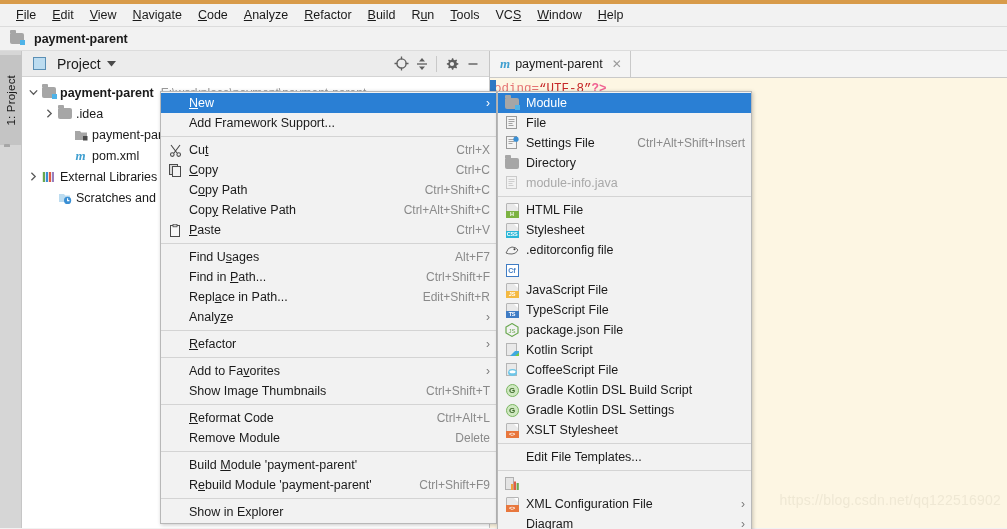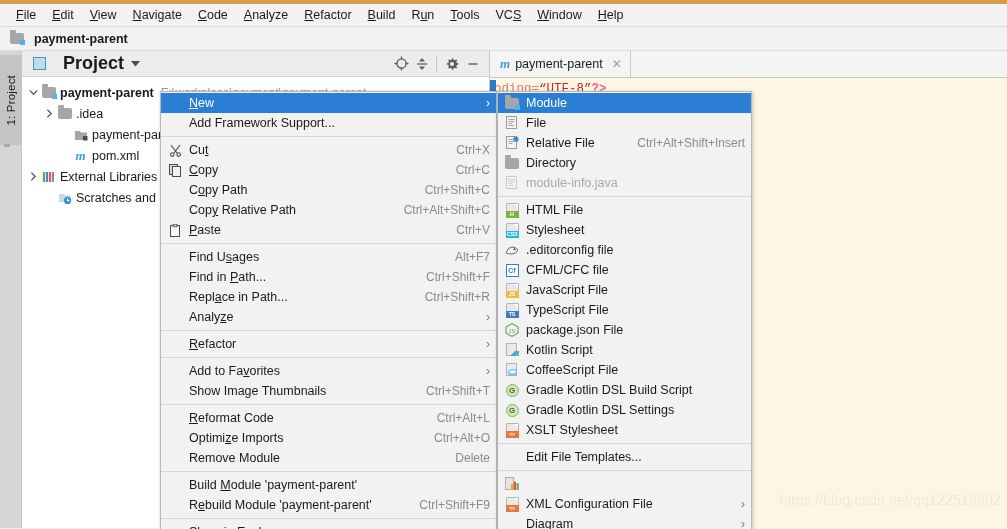--- a/index.html
+++ b/index.html
@@ -98,23 +98,22 @@
   }
   .panel-header {
     height: 26px;
     background: #ececec;
     border-bottom: 1px solid #d4d4d4;
     display: flex;
     align-items: center;
     padding: 0 6px;
   }
   .panel-header .ph-title {
-    font-size: 18px;
-    margin-left: 14px;
-    font-weight: bold;
+    font-size: 14px;
+    margin-left: 8px;
   }
   .panel-header .spacer { flex: 1; }
   .ph-icon {
     width: 20px; height: 20px;
     display: flex; align-items: center; justify-content: center;
     margin-left: 1px;
   }
   .ph-sep {
     width: 1px; height: 16px;
     background: #c9c9c9;
@@ -581,21 +580,21 @@
         <span class="mi-shortcut">Alt+F7</span>
       </div>
       <div class="mi">
         <span class="mi-icon"></span>
         <span class="mi-label">Find in <u>P</u>ath...</span>
         <span class="mi-shortcut">Ctrl+Shift+F</span>
       </div>
       <div class="mi">
         <span class="mi-icon"></span>
         <span class="mi-label">Repl<u>a</u>ce in Path...</span>
-        <span class="mi-shortcut">Ctrl+Shift+R</span>
+        <span class="mi-shortcut">Edit+Shift+R</span>
       </div>
       <div class="mi">
         <span class="mi-icon"></span>
         <span class="mi-label">Analy<u>z</u>e</span>
         <span class="mi-arrow">›</span>
       </div>
       <div class="mi-sep"></div>
       <div class="mi">
         <span class="mi-icon"></span>
         <span class="mi-label"><u>R</u>efactor</span>
@@ -610,25 +609,20 @@
       <div class="mi">
         <span class="mi-icon"></span>
         <span class="mi-label">Show Image Thumbnails</span>
         <span class="mi-shortcut">Ctrl+Shift+T</span>
       </div>
       <div class="mi-sep"></div>
       <div class="mi">
         <span class="mi-icon"></span>
         <span class="mi-label"><u>R</u>eformat Code</span>
         <span class="mi-shortcut">Ctrl+Alt+L</span>
-      </div>
-      <div class="mi">
-        <span class="mi-icon"></span>
-        <span class="mi-label">Optimi<u>z</u>e Imports</span>
-        <span class="mi-shortcut">Ctrl+Alt+O</span>
       </div>
       <div class="mi">
         <span class="mi-icon"></span>
         <span class="mi-label">Remove Module</span>
         <span class="mi-shortcut">Delete</span>
       </div>
       <div class="mi-sep"></div>
       <div class="mi">
         <span class="mi-icon"></span>
         <span class="mi-label">Build <u>M</u>odule 'payment-parent'</span>
@@ -662,21 +656,21 @@
         <span class="mi-label">File</span>
       </div>
       <div class="mi">
         <span class="mi-icon">
           <svg width="13" height="14" viewBox="0 0 13 14">
             <rect x="0.5" y="0.5" width="10" height="12" fill="#f3f3f3" stroke="#9a9a9a"></rect>
             <path d="M2.5 3.5h6M2.5 5.5h6M2.5 7.5h4" stroke="#9a9a9a" stroke-width="0.9"></path>
             <circle cx="10" cy="3.2" r="2.6" fill="#3a8fd4"></circle>
           </svg>
         </span>
-        <span class="mi-label">Relative File</span>
+        <span class="mi-label">Settings File</span>
         <span class="mi-shortcut">Ctrl+Alt+Shift+Insert</span>
       </div>
       <div class="mi">
         <span class="mi-icon">
           <span class="folder"></span>
         </span>
         <span class="mi-label">Directory</span>
       </div>
       <div class="mi disabled">
         <span class="mi-icon">
@@ -710,21 +704,20 @@
             <path d="M1 9 q2-6 6-6 q4 0 6 3 q-2 4-6 4 q-4 0-6-1z" fill="#f4f4f4" stroke="#5a5a5a" stroke-width="0.9"></path>
             <circle cx="9.5" cy="5.2" r="1" fill="#3a3a3a"></circle>
           </svg>
         </span>
         <span class="mi-label">.editorconfig file</span>
       </div>
       <div class="mi">
         <span class="mi-icon">
           <span class="sq">Cf</span>
         </span>
-        <span class="mi-label">CFML/CFC file</span>
       </div>
       <div class="mi">
         <span class="mi-icon">
           <span class="ficon">
             <span class="badge" style="background: rgb(244, 185, 66);">JS</span>
           </span>
         </span>
         <span class="mi-label">JavaScript File</span>
       </div>
       <div class="mi">

